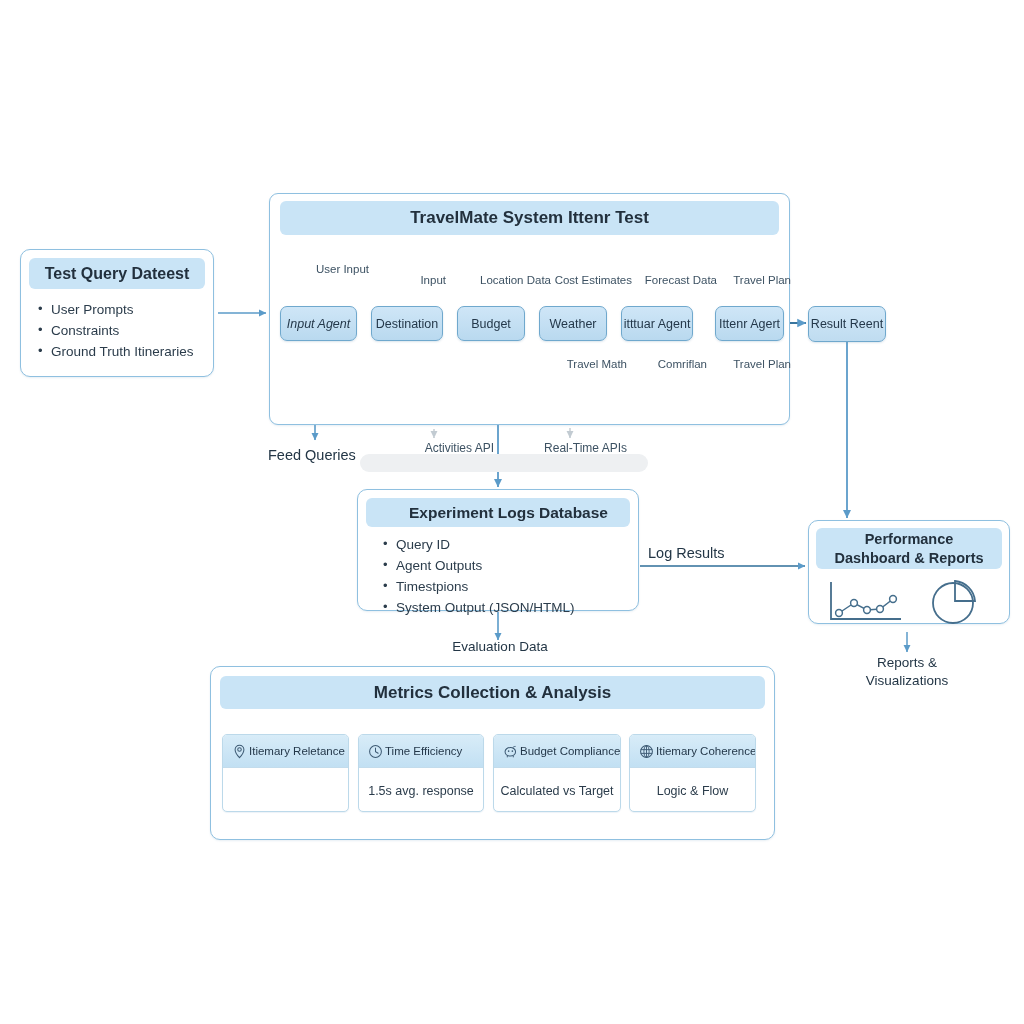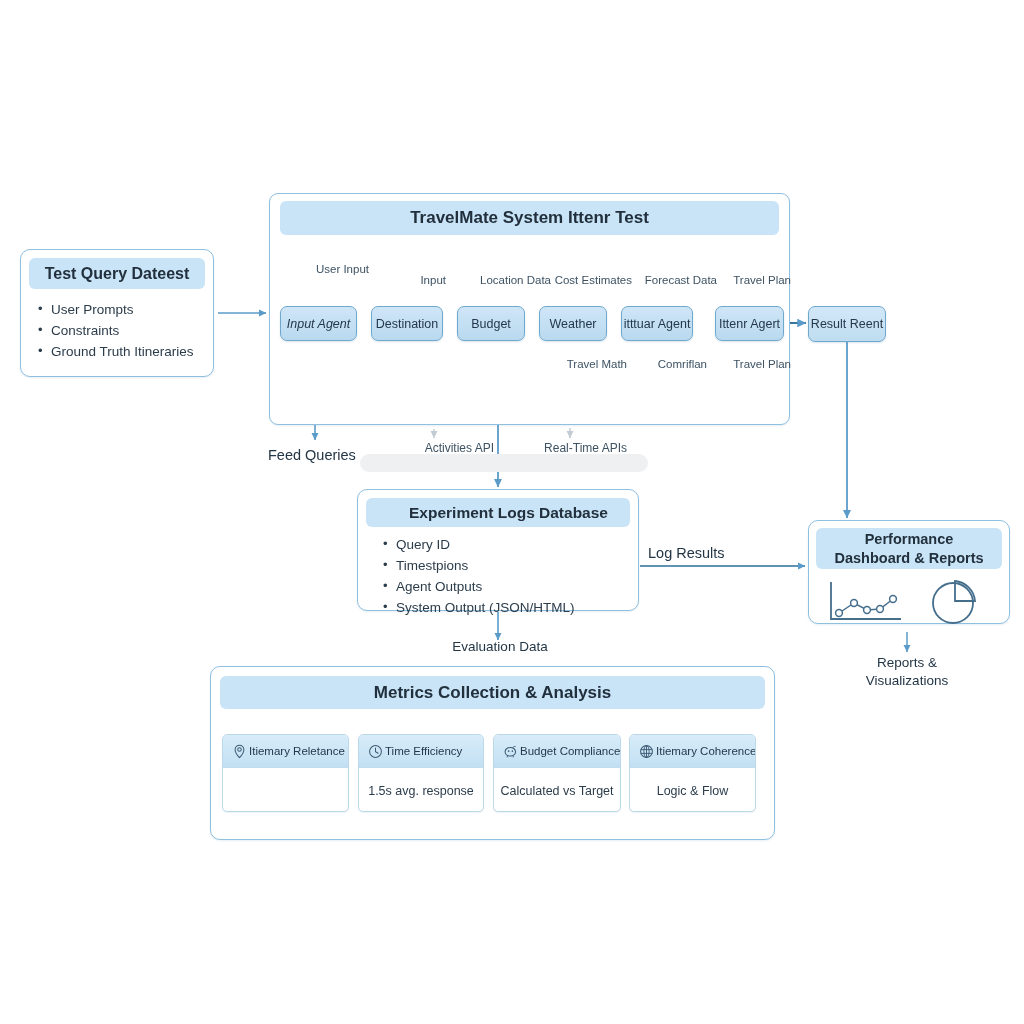--- a/index.html
+++ b/index.html
@@ -173,22 +173,22 @@
 <div class="cap" style="left:517px;top:441px;width:110px;font-size:12px;">Real-Time APIs</div>
 <div class="cap-lg" style="left:648px;top:545px;">Log Results</div>
 <div class="cap-ctr" style="left:440px;top:639px;width:120px;">Evaluation Data</div>
 <div class="cap-ctr" style="left:837px;top:655px;width:140px;">Reports &amp;</div>
 <div class="cap-ctr" style="left:837px;top:673px;width:140px;">Visualizations</div>
 
 <div class="card" style="left:357px;top:489px;width:282px;height:122px;">
   <div class="card-head" style="margin:8px 8px 0 8px;height:29px;font-size:15.5px;padding-left:21px;">Experiment Logs Database</div>
   <ul class="bullets" style="margin:8px 0 0 22px;">
     <li>Query ID</li>
+    <li>Agent Outputs</li>
     <li>Timestpions</li>
-    <li>Agent Outputs</li>
     <li>System Output (JSON/HTML)</li>
   </ul>
 </div>
 
 <div class="card" style="left:808px;top:520px;width:202px;height:104px;">
   <div class="card-head" style="margin:7px 7px 0 7px;height:41px;font-size:14.5px;flex-direction:column;line-height:1.25;">
     <span>Performance</span>
     <span>Dashboard &amp; Reports</span>
   </div>
   <svg class="abs" style="left:18px;top:58px;width:80px;height:46px;" viewBox="0 0 80 46">

